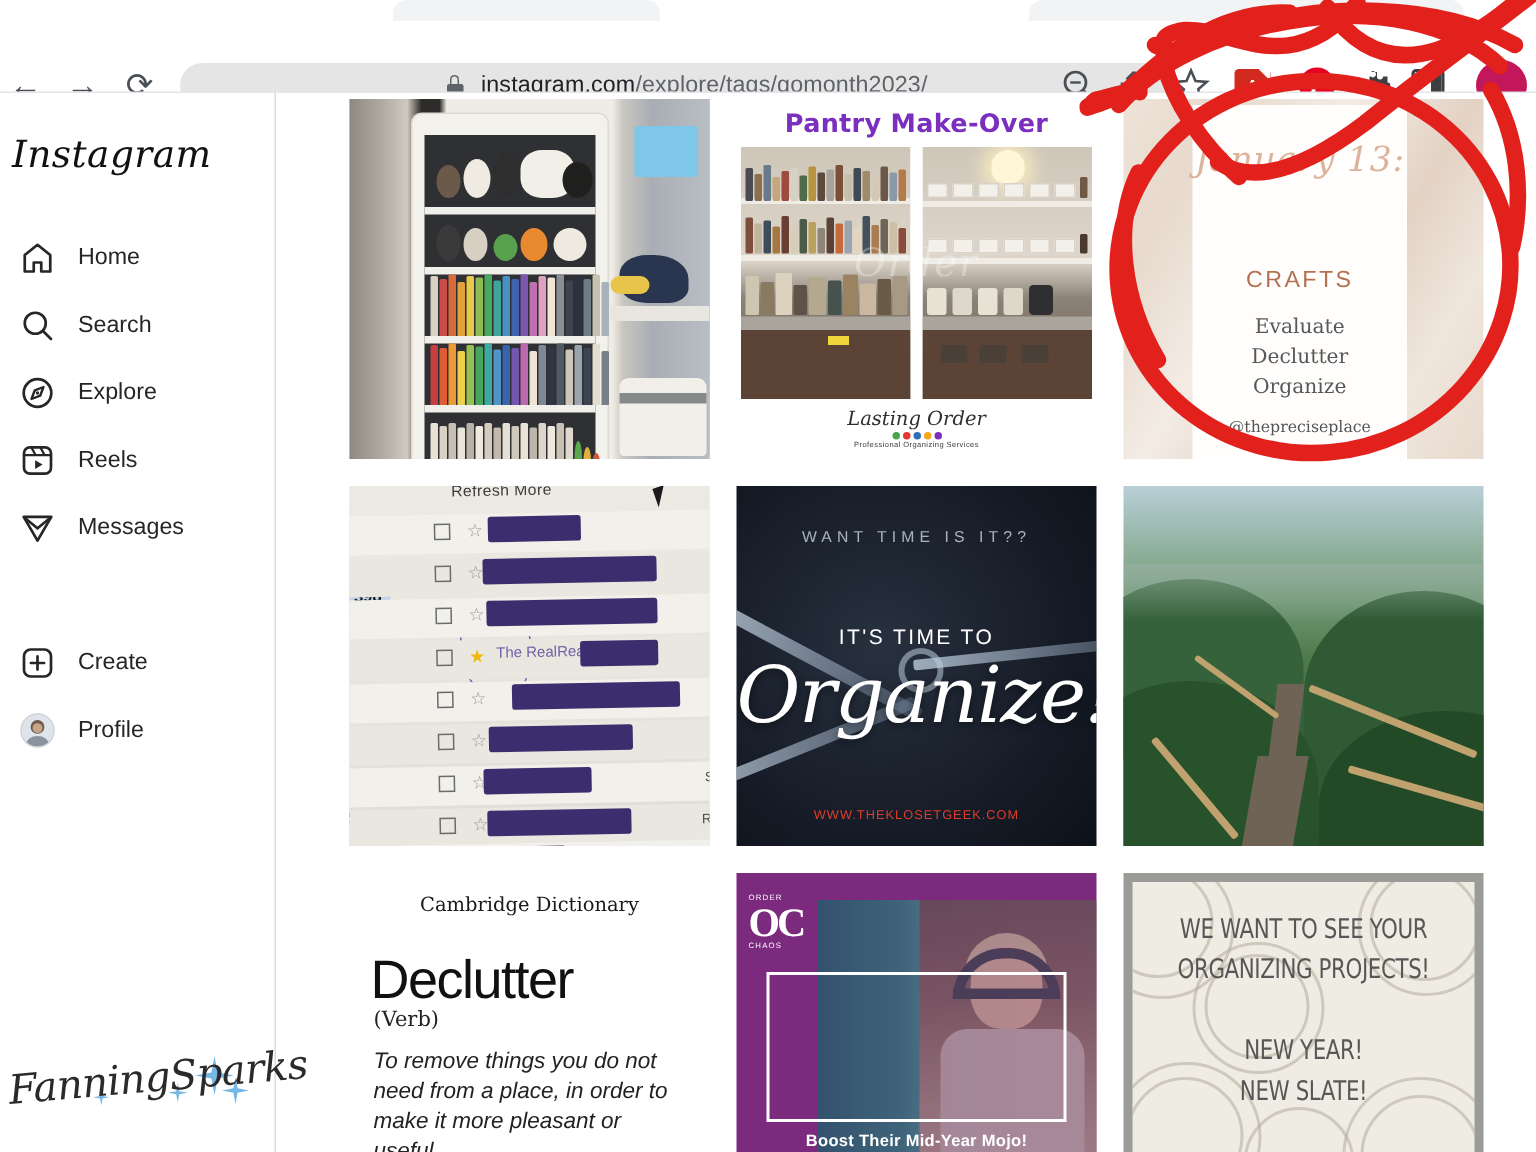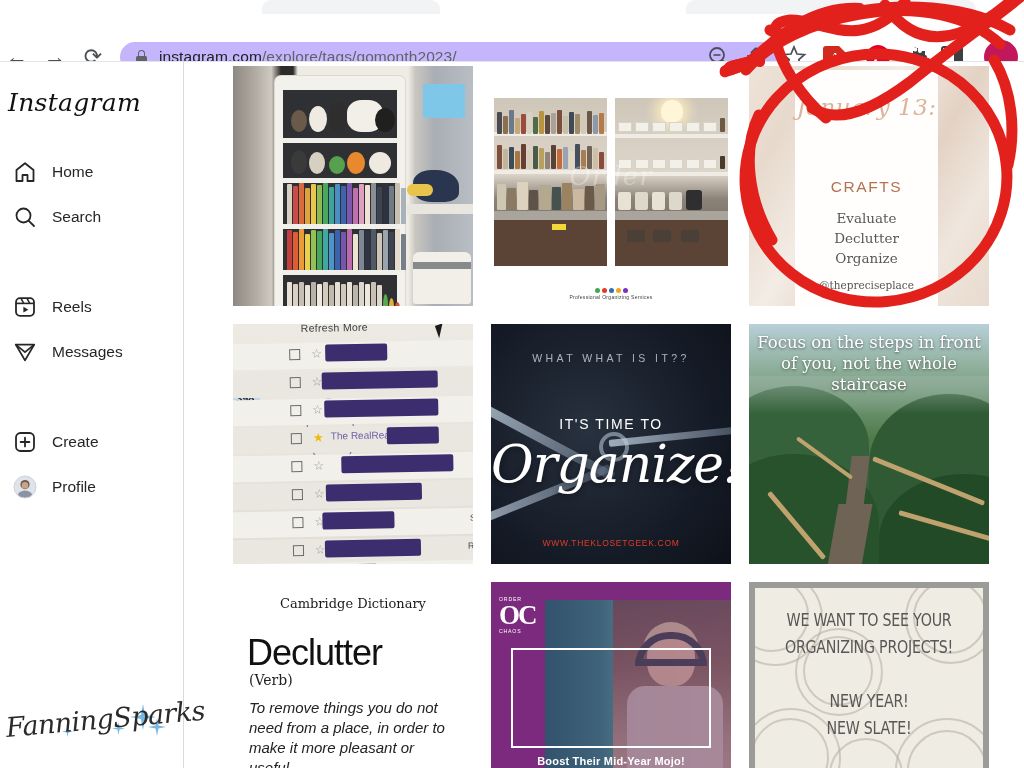--- a/index.html
+++ b/index.html
@@ -17,22 +17,22 @@
   #tab-stub-2{left:686px;width:290px;}
 
   #toolbar{position:absolute;left:0;top:16px;width:1024px;height:46px;background:#ffffff;}
   .nav-btn{position:absolute;top:24px;width:34px;height:34px;display:flex;align-items:center;
     justify-content:center;color:#5f6368;cursor:pointer;}
   #back-button{left:0px;}
   #forward-button{left:38px;}
   #reload-button{left:76px;}
   .nav-glyph{font-size:22px;line-height:22px;color:#4a4f55;}
 
-  #omnibox{position:absolute;left:120px;top:26px;width:660px;height:30px;background:#c4b5fd;
-    border-radius:16px;display:flex;align-items:center;}
+  #omnibox{position:absolute;left:120px;top:26px;width:660px;height:30px;background:#e5e5e5;
+    border-radius:16px;display:flex;align-items:center;justify-content:center;}
   #lock-icon{margin-left:16px;width:11px;height:14px;position:relative;flex:0 0 auto;}
   #lock-icon .body{position:absolute;left:0;bottom:0;width:11px;height:8px;background:#5f6368;border-radius:1.5px;}
   #lock-icon .shackle{position:absolute;left:2.2px;top:0;width:6.6px;height:7px;border:1.7px solid #5f6368;
     border-bottom:none;border-radius:4px 4px 0 0;box-sizing:border-box;}
   #url-text{margin-left:12px;font-size:15.5px;letter-spacing:.1px;white-space:nowrap;}
   #url-domain{color:#202124;}
   #url-path{color:#5f6368;}
 
   .tb-icon{position:absolute;top:28px;width:26px;height:26px;cursor:pointer;color:#4a4f55;}
   #zoom-out-icon{left:706px;}
@@ -318,20 +318,30 @@
     <div class="nav-item" style="top:133px">
       <span class="nav-icon">
         <svg width="24" height="24" viewBox="0 0 24 24">
             <circle cx="10.5" cy="10.5" r="7" fill="none" stroke="#262626" stroke-width="1.8"></circle>
             <line x1="15.8" y1="15.8" x2="21" y2="21" stroke="#262626" stroke-width="1.8" stroke-linecap="round"></line>
           </svg>
       </span>
       <span class="nav-label">Search</span>
     </div>
 
+    <div class="nav-item" style="top:178px">
+      <span class="nav-icon">
+        <svg width="24" height="24" viewBox="0 0 24 24">
+            <circle cx="12" cy="12" r="9.2" fill="none" stroke="#262626" stroke-width="1.8"></circle>
+            <path d="M16 8 L10.2 10.2 L8 16 L13.8 13.8 Z" fill="none" stroke="#262626" stroke-width="1.6" stroke-linejoin="round"></path>
+            <circle cx="12" cy="12" r="1.1" fill="#262626"></circle>
+          </svg>
+      </span>
+      <span class="nav-label">Explore</span>
+    </div>
 
     <div class="nav-item" style="top:223px">
       <span class="nav-icon">
         <svg width="24" height="24" viewBox="0 0 24 24">
             <rect x="3" y="3.2" width="18" height="17.6" rx="4" fill="none" stroke="#262626" stroke-width="1.8"></rect>
             <line x1="3" y1="8.4" x2="21" y2="8.4" stroke="#262626" stroke-width="1.6"></line>
             <line x1="8" y1="3.4" x2="10.6" y2="8.2" stroke="#262626" stroke-width="1.5"></line>
             <line x1="14" y1="3.4" x2="16.6" y2="8.2" stroke="#262626" stroke-width="1.5"></line>
             <path d="M10.4 11.8 L15.4 14.7 L10.4 17.6 Z" fill="#262626"></path>
           </svg>
@@ -472,20 +482,21 @@
                 <span class="bk" style="height:31px;background:#dfd8cc"></span>
               <span class="bk" style="height:22px;background:#59a84f;border-radius:50% 50% 0 0"></span>
               <span class="bk" style="height:18px;background:#e0b23c;border-radius:50% 50% 0 0"></span>
               <span class="bk" style="height:14px;background:#d0563c;border-radius:50% 50% 0 0"></span>
             </div>
           </div>
         </div>
       </div>
 
       <div class="tile" id="tile-pantry">
+        <div id="pantry-title">Pantry Make-Over</div>
 
         <div class="pantry-photo" id="pantry-before">
           <div class="pan-bg"></div>
           <div class="pan-shelf" style="top:34px"></div>
           <div class="pan-shelf" style="top:72px"></div>
           <div class="pan-items" style="top:12px">
             <span class="pi" style="height:22px;background:#4a4a52"></span>
               <span class="pi" style="height:18px;background:#8b6f4e"></span>
             <span class="pi" style="height:24px;background:#6a7a8a"></span>
               <span class="pi" style="height:16px;background:#c4a87c"></span>
@@ -576,20 +587,21 @@
           <div class="pan-cab"></div>
           <div class="pan-floor"></div>
           <span style="position:absolute;left:12px;bottom:24px;width:18px;height:12px;background:#4a4038"></span>
           <span style="position:absolute;left:38px;bottom:24px;width:18px;height:12px;background:#4a4038"></span>
           <span style="position:absolute;left:66px;bottom:24px;width:18px;height:12px;background:#4a4038"></span>
         </div>
 
         <div id="pantry-wm">Order</div>
 
         <div id="pantry-logo">
+          <div id="pantry-logo-name">Lasting Order</div>
           <div id="pantry-logo-dots">
             <span style="background:#49a54c"></span>
               <span style="background:#e4372e"></span>
             <span style="background:#2f6fb5"></span>
               <span style="background:#f2a71b"></span>
             <span style="background:#7b2fbe"></span>
           </div>
           <div id="pantry-logo-tag">Professional Organizing Services</div>
         </div>
       </div>
@@ -680,39 +692,38 @@
 
           </div>
         </div>
       </div>
 
       <div class="tile" id="tile-organize">
         <span class="clk-hand" style="left:-10px;top:78px;width:150px;height:9px;transform:rotate(28deg);"></span>
         <span class="clk-hand" style="left:118px;top:116px;width:150px;height:7px;transform:rotate(-6deg);"></span>
         <span class="clk-hand" style="left:-20px;top:196px;width:150px;height:8px;transform:rotate(-22deg);"></span>
         <span style="position:absolute;left:108px;top:108px;width:22px;height:22px;border-radius:50%;border:4px solid rgba(190,205,220,.55);"></span>
-        <div id="org-q">WHAT WHAT IS IT??</div>
+        <div id="org-q">WANT TIME IS IT??</div>
         <div id="org-sub">IT'S TIME TO</div>
         <div id="org-word">Organize!</div>
         <div id="org-url">WWW.THEKLOSETGEEK.COM</div>
       </div>
 
       <div class="tile" id="tile-stairs">
         <span class="st-ridge" style="left:-30px;top:62px;width:150px;height:120px;background:#35623a;"></span>
         <span class="st-ridge" style="left:120px;top:70px;width:160px;height:140px;background:#2f5a34;"></span>
         <span class="st-ridge" style="left:-40px;top:130px;width:170px;height:140px;background:#28522c;"></span>
         <span class="st-ridge" style="left:130px;top:150px;width:170px;height:130px;background:#224a27;"></span>
         <span style="position:absolute;left:0;top:52px;width:240px;height:38px;background:linear-gradient(180deg,rgba(150,175,160,.75),rgba(110,145,120,0));"></span>
         <span class="st-path" style="left:96px;top:132px;width:18px;height:110px;transform:skewX(-7deg);"></span>
         <span class="st-path" style="left:84px;top:180px;width:34px;height:62px;transform:skewX(-10deg);"></span>
         <span class="st-rail" style="left:48px;top:112px;width:68px;height:4px;transform:rotate(36deg);"></span>
         <span class="st-rail" style="left:124px;top:132px;width:120px;height:5px;transform:rotate(22deg);"></span>
         <span class="st-rail" style="left:20px;top:166px;width:86px;height:5px;transform:rotate(50deg);"></span>
         <span class="st-rail" style="left:150px;top:186px;width:96px;height:5px;transform:rotate(16deg);"></span>
-        <div id="stairs-quote">Focus on the steps in front of you, not the whole staircase</div>
       </div>
     </div>
 
     <div class="grid-row">
 
       <div class="tile" id="tile-declutter">
         <div id="dc-source">Cambridge Dictionary</div>
         <div id="dc-word">Declutter</div>
         <div id="dc-pos">(Verb)</div>
         <div id="dc-def">To remove things you do not need from a place, in order to make it more pleasant or useful.</div>

